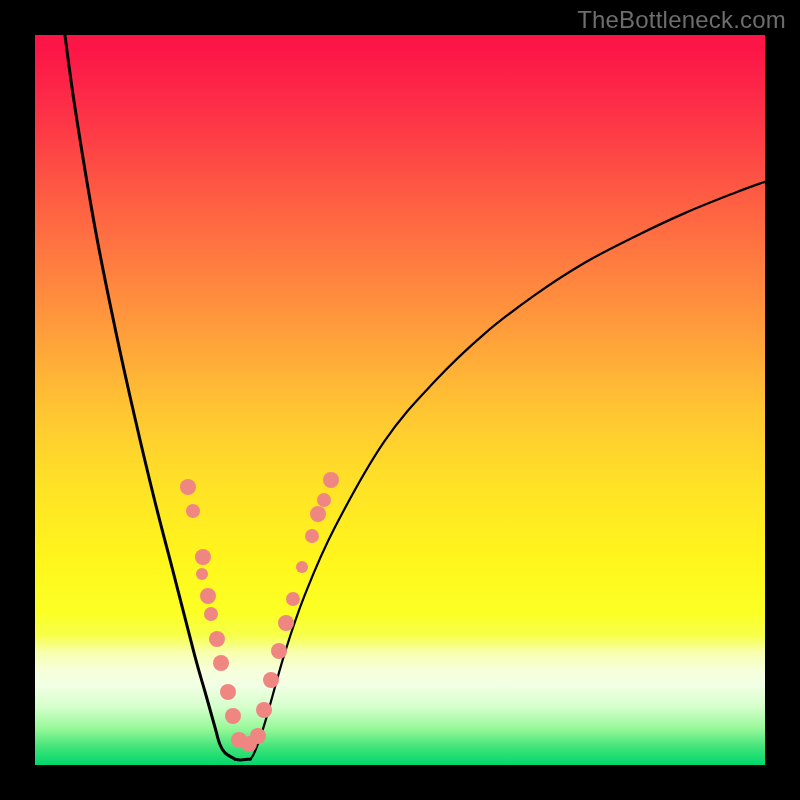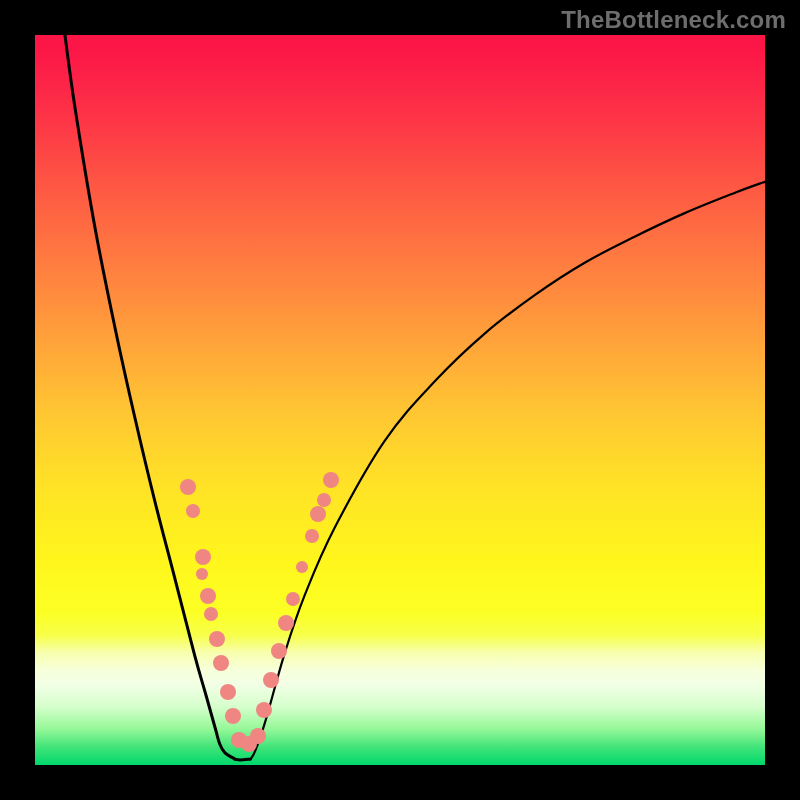--- a/index.html
+++ b/index.html
@@ -16,21 +16,21 @@
     width: 800px;
     height: 800px;
     background: #000;
   }
   .watermark {
     position: absolute;
     top: 6px;
     right: 14px;
     color: #6d6d6d;
     font-size: 24px;
-    font-weight: 700;
+    font-weight: 400;
     letter-spacing: 0.2px;
     z-index: 30;
   }
   .plot {
     position: absolute;
     left: 35px;
     top: 35px;
     width: 730px;
     height: 730px;
     overflow: hidden;

